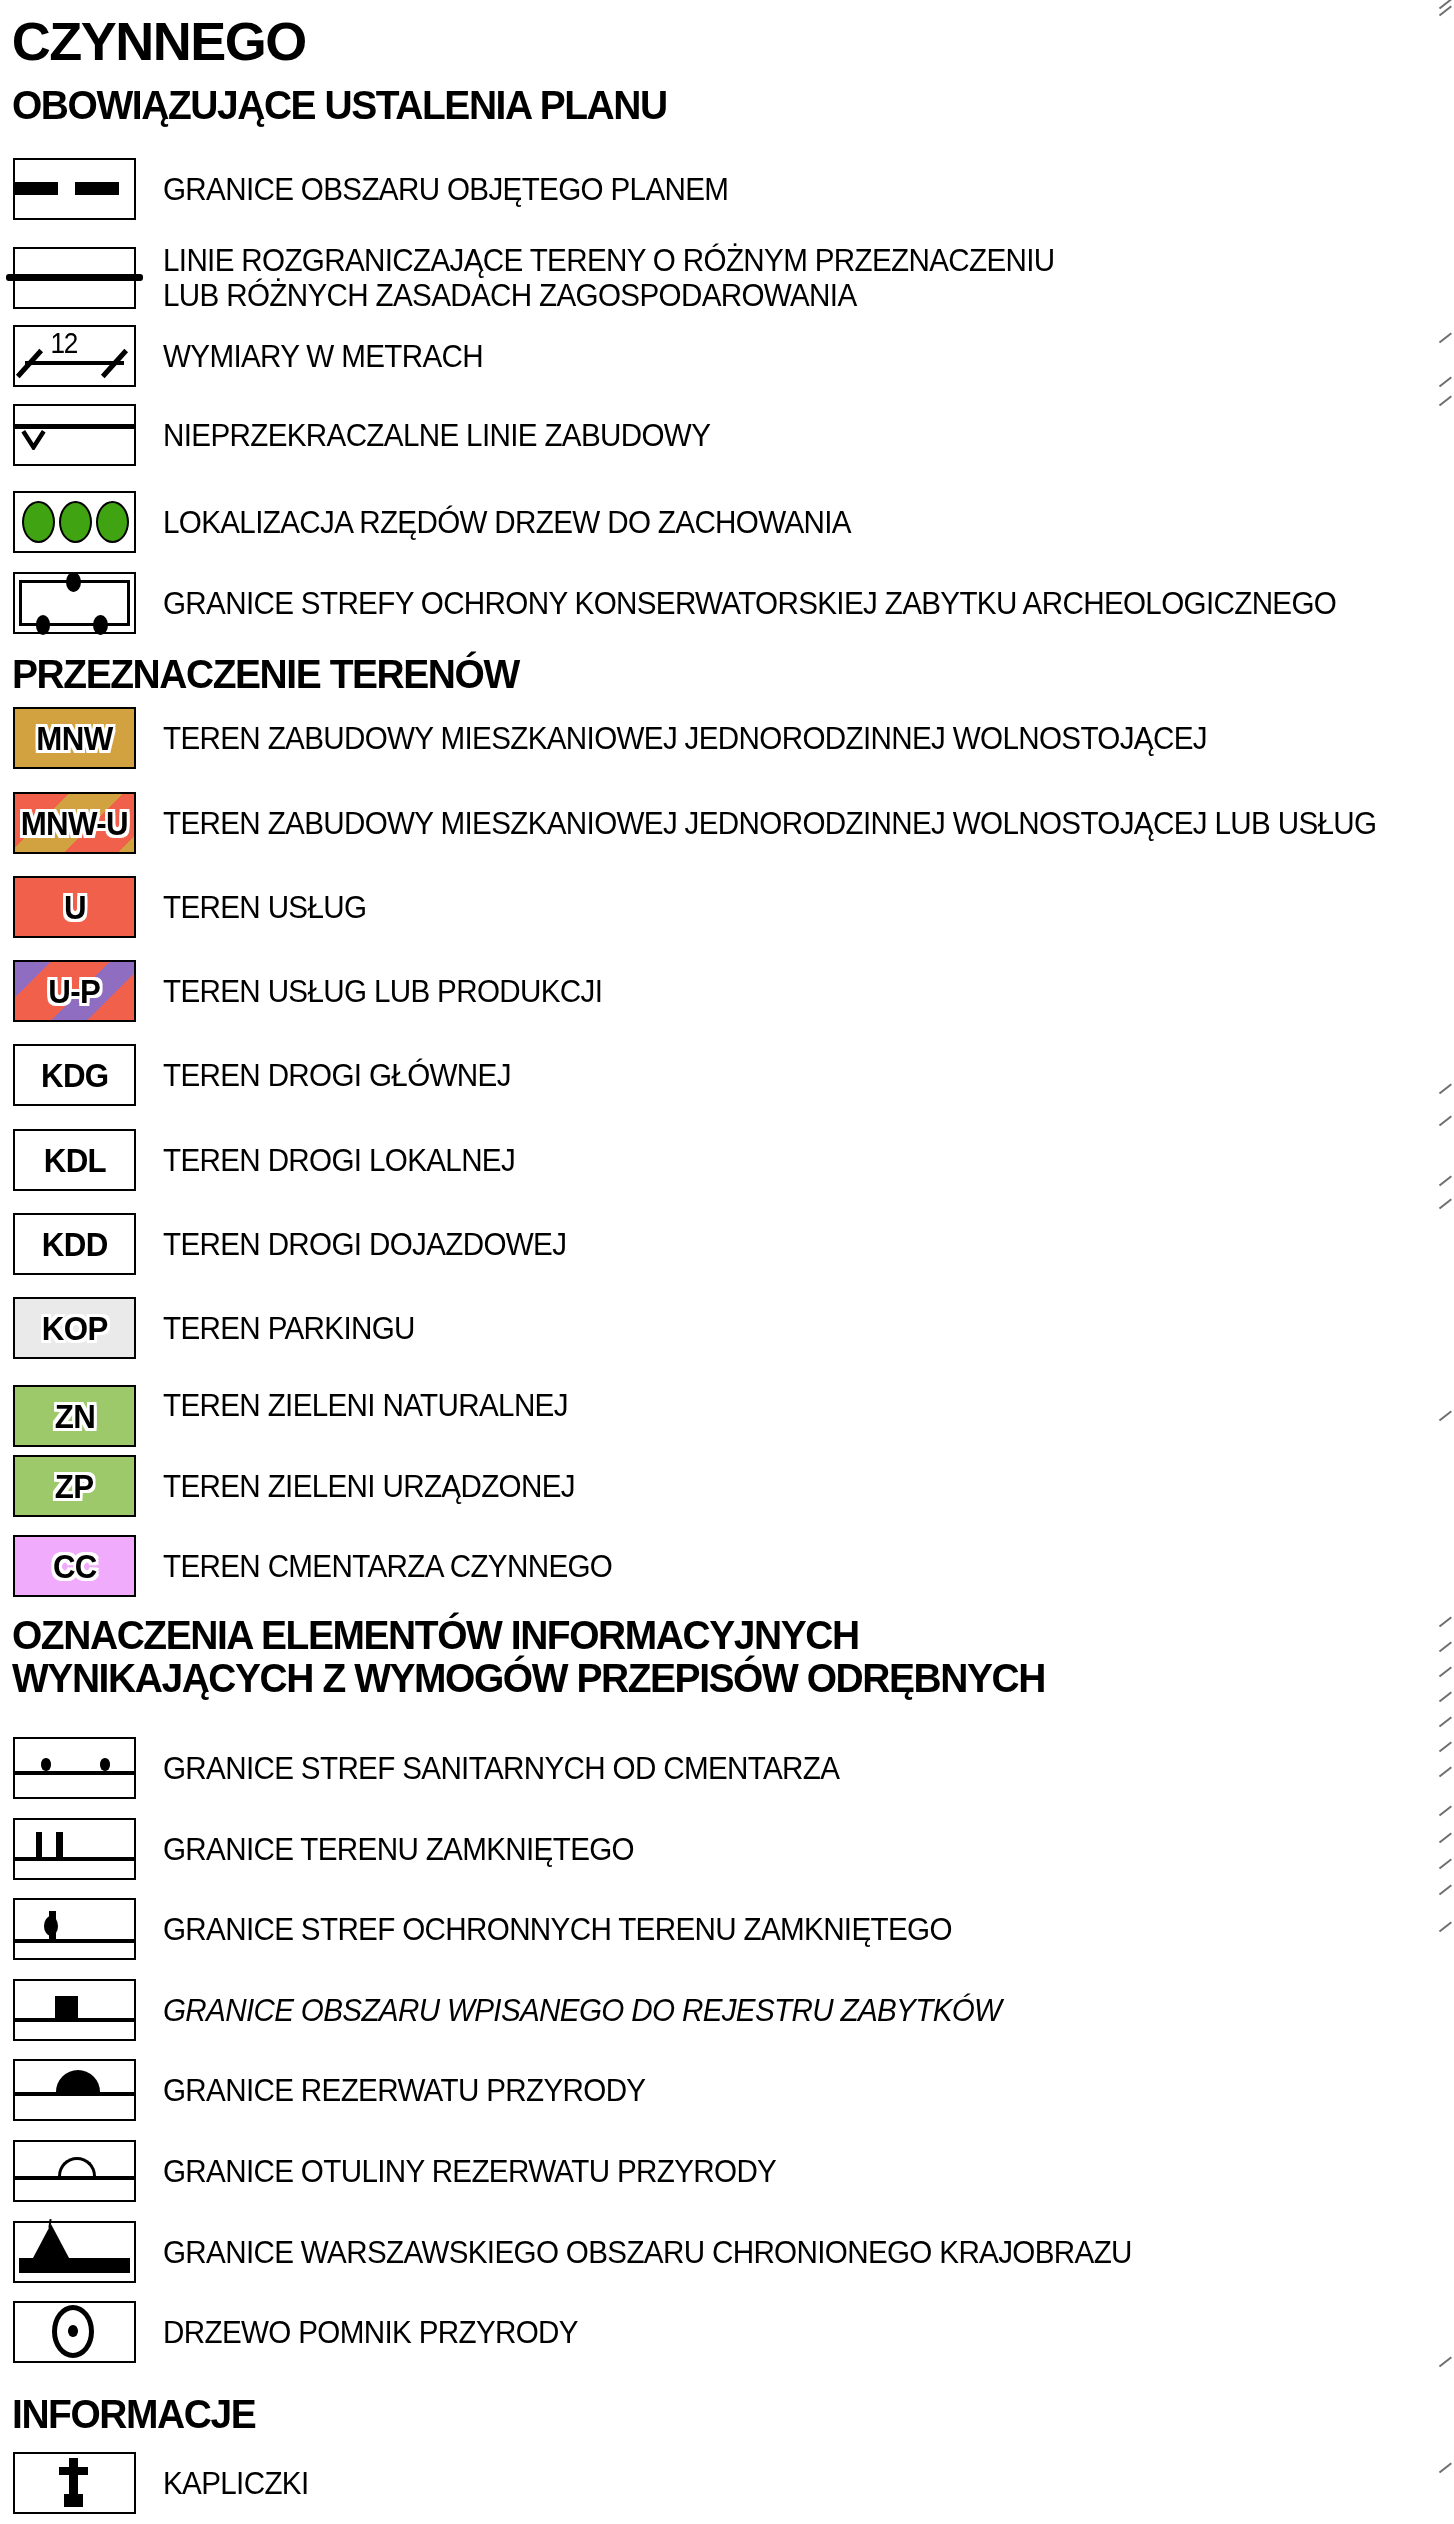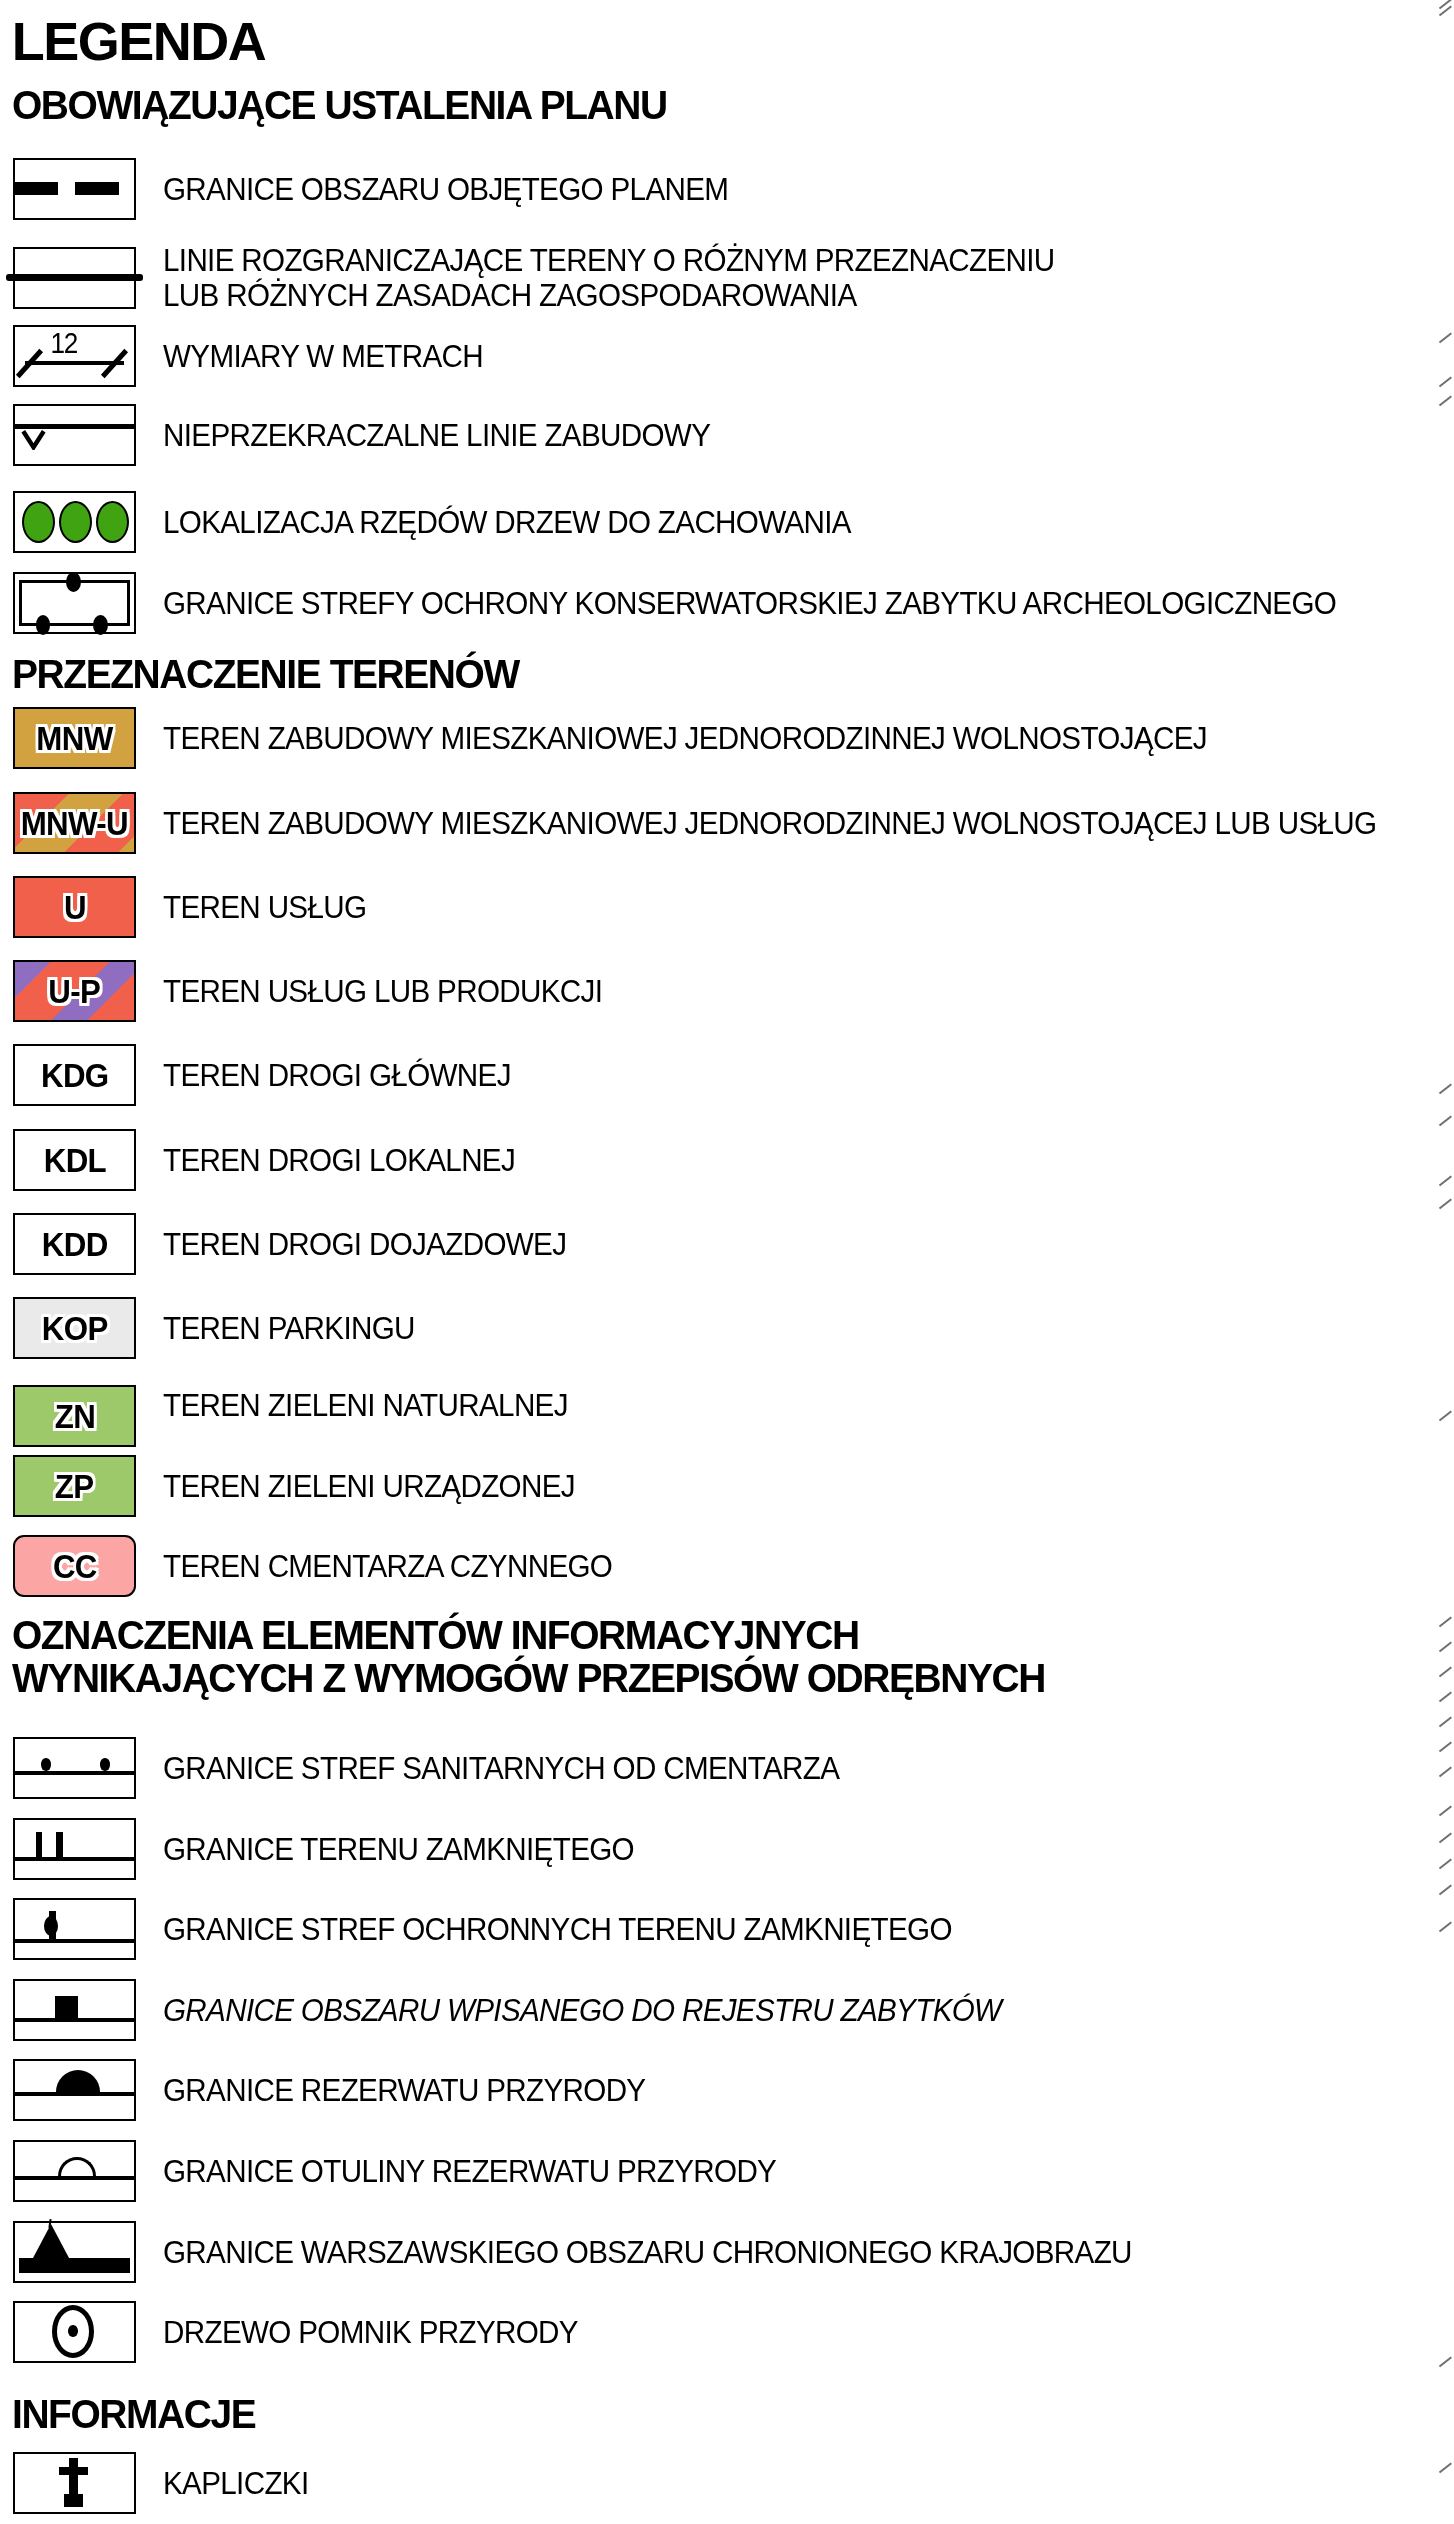--- a/index.html
+++ b/index.html
@@ -35,21 +35,21 @@
                 border-radius:50%;display:flex;align-items:center;justify-content:center;background:#fff;}
   .dimnum{position:absolute;top:0px;left:34px;font-size:29px;letter-spacing:-1.5px;transform:scaleX(.9);}
   .tick{position:absolute;width:35px;height:5.1px;background:#000;transform:rotate(-48deg);}
   .edge-mark{position:absolute;left:1438px;width:14.7px;height:2.2px;transform:rotate(-38deg);}
 </style>
 </head>
 <body>
 
 <div id="canvas">
 
-  <div class="h1" style="top:10.3px;">LEGENDA</div>
+  <div class="h1" style="top:10.3px;">CZYNNEGO</div>
   <div class="h2" style="top:82px;">OBOWIĄZUJĄCE USTALENIA PLANU</div>
 
   <div class="row" style="top:247px;">
     <div class="sym">
       <div class="sp" style="left:-8.8px;right:-8.8px;top:25px;height:6.6px;border-radius:2.9px;"></div>
     </div>
     <div class="label">
       <span>LINIE ROZGRANICZAJĄCE TERENY O RÓŻNYM PRZEZNACZENIU</span>
       <span>LUB RÓŻNYCH ZASADACH ZAGOSPODAROWANIA</span>
     </div>
@@ -198,21 +198,21 @@
   <div class="row" style="top:1455px;">
     <div class="sym codebox" style="background-color: rgb(157, 201, 107);">
       <span class="code">ZP</span>
     </div>
     <div class="label">
         <span>TEREN ZIELENI URZĄDZONEJ</span>
       </div>
   </div>
 
   <div class="row" style="top:1535px;">
-    <div class="sym codebox" style="background-color: #fca5a5; border-radius: 11px;">
+    <div class="sym codebox" style="background-color: #f0abfc;">
       <span class="code">CC</span>
     </div>
     <div class="label">
         <span>TEREN CMENTARZA CZYNNEGO</span>
       </div>
   </div>
 
   <div class="h2" style="top:1612px;">OZNACZENIA ELEMENTÓW INFORMACYJNYCH</div>
   <div class="h2" style="top:1655px;">WYNIKAJĄCYCH Z WYMOGÓW PRZEPISÓW ODRĘBNYCH</div>
 

